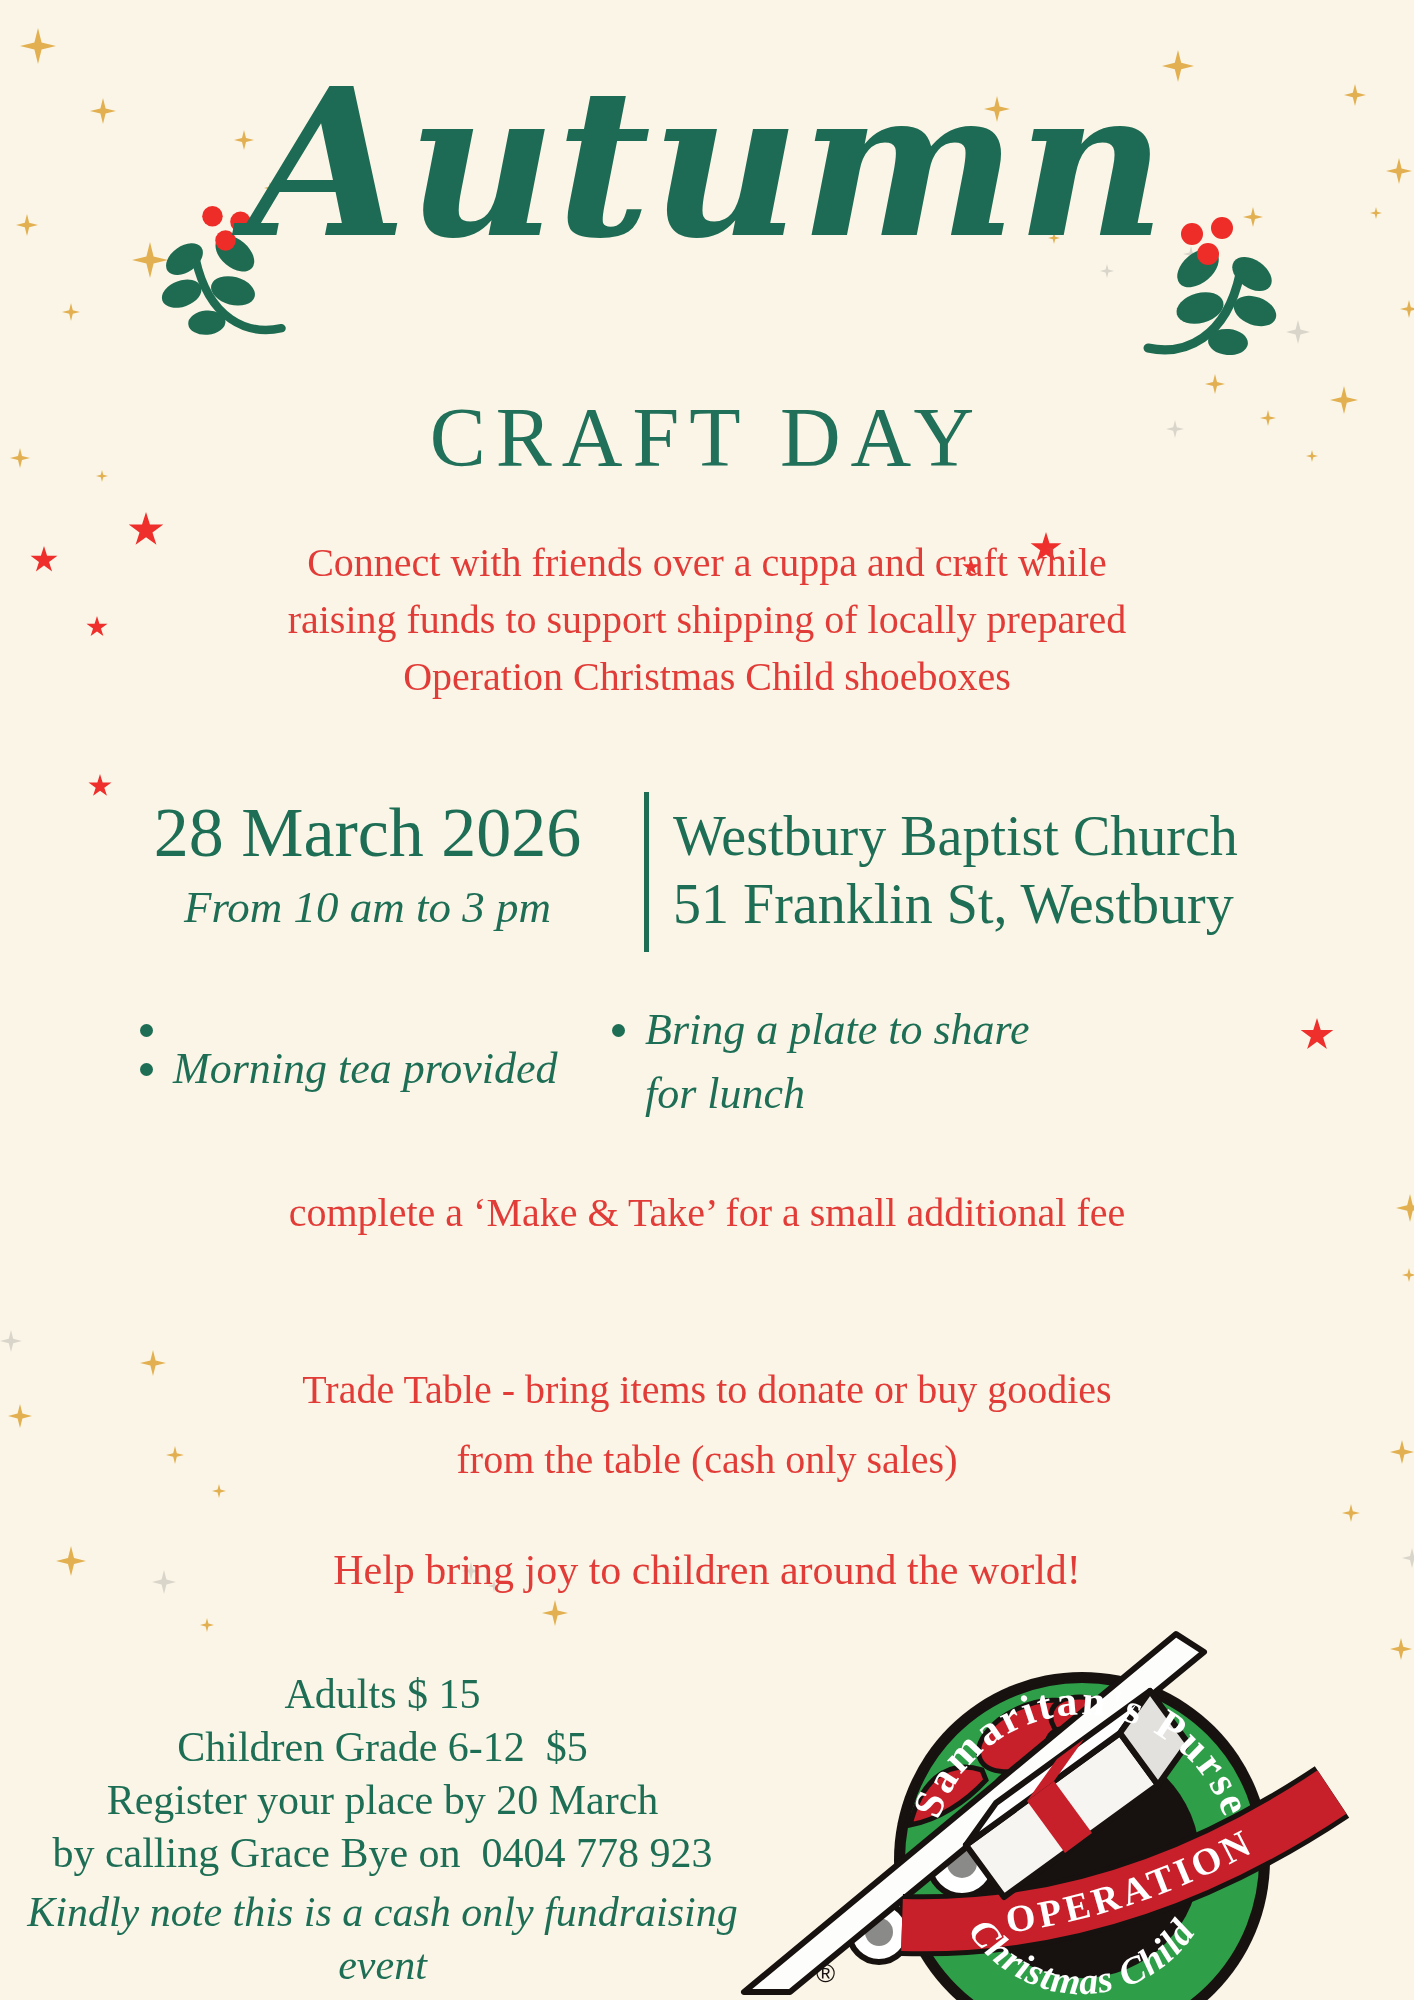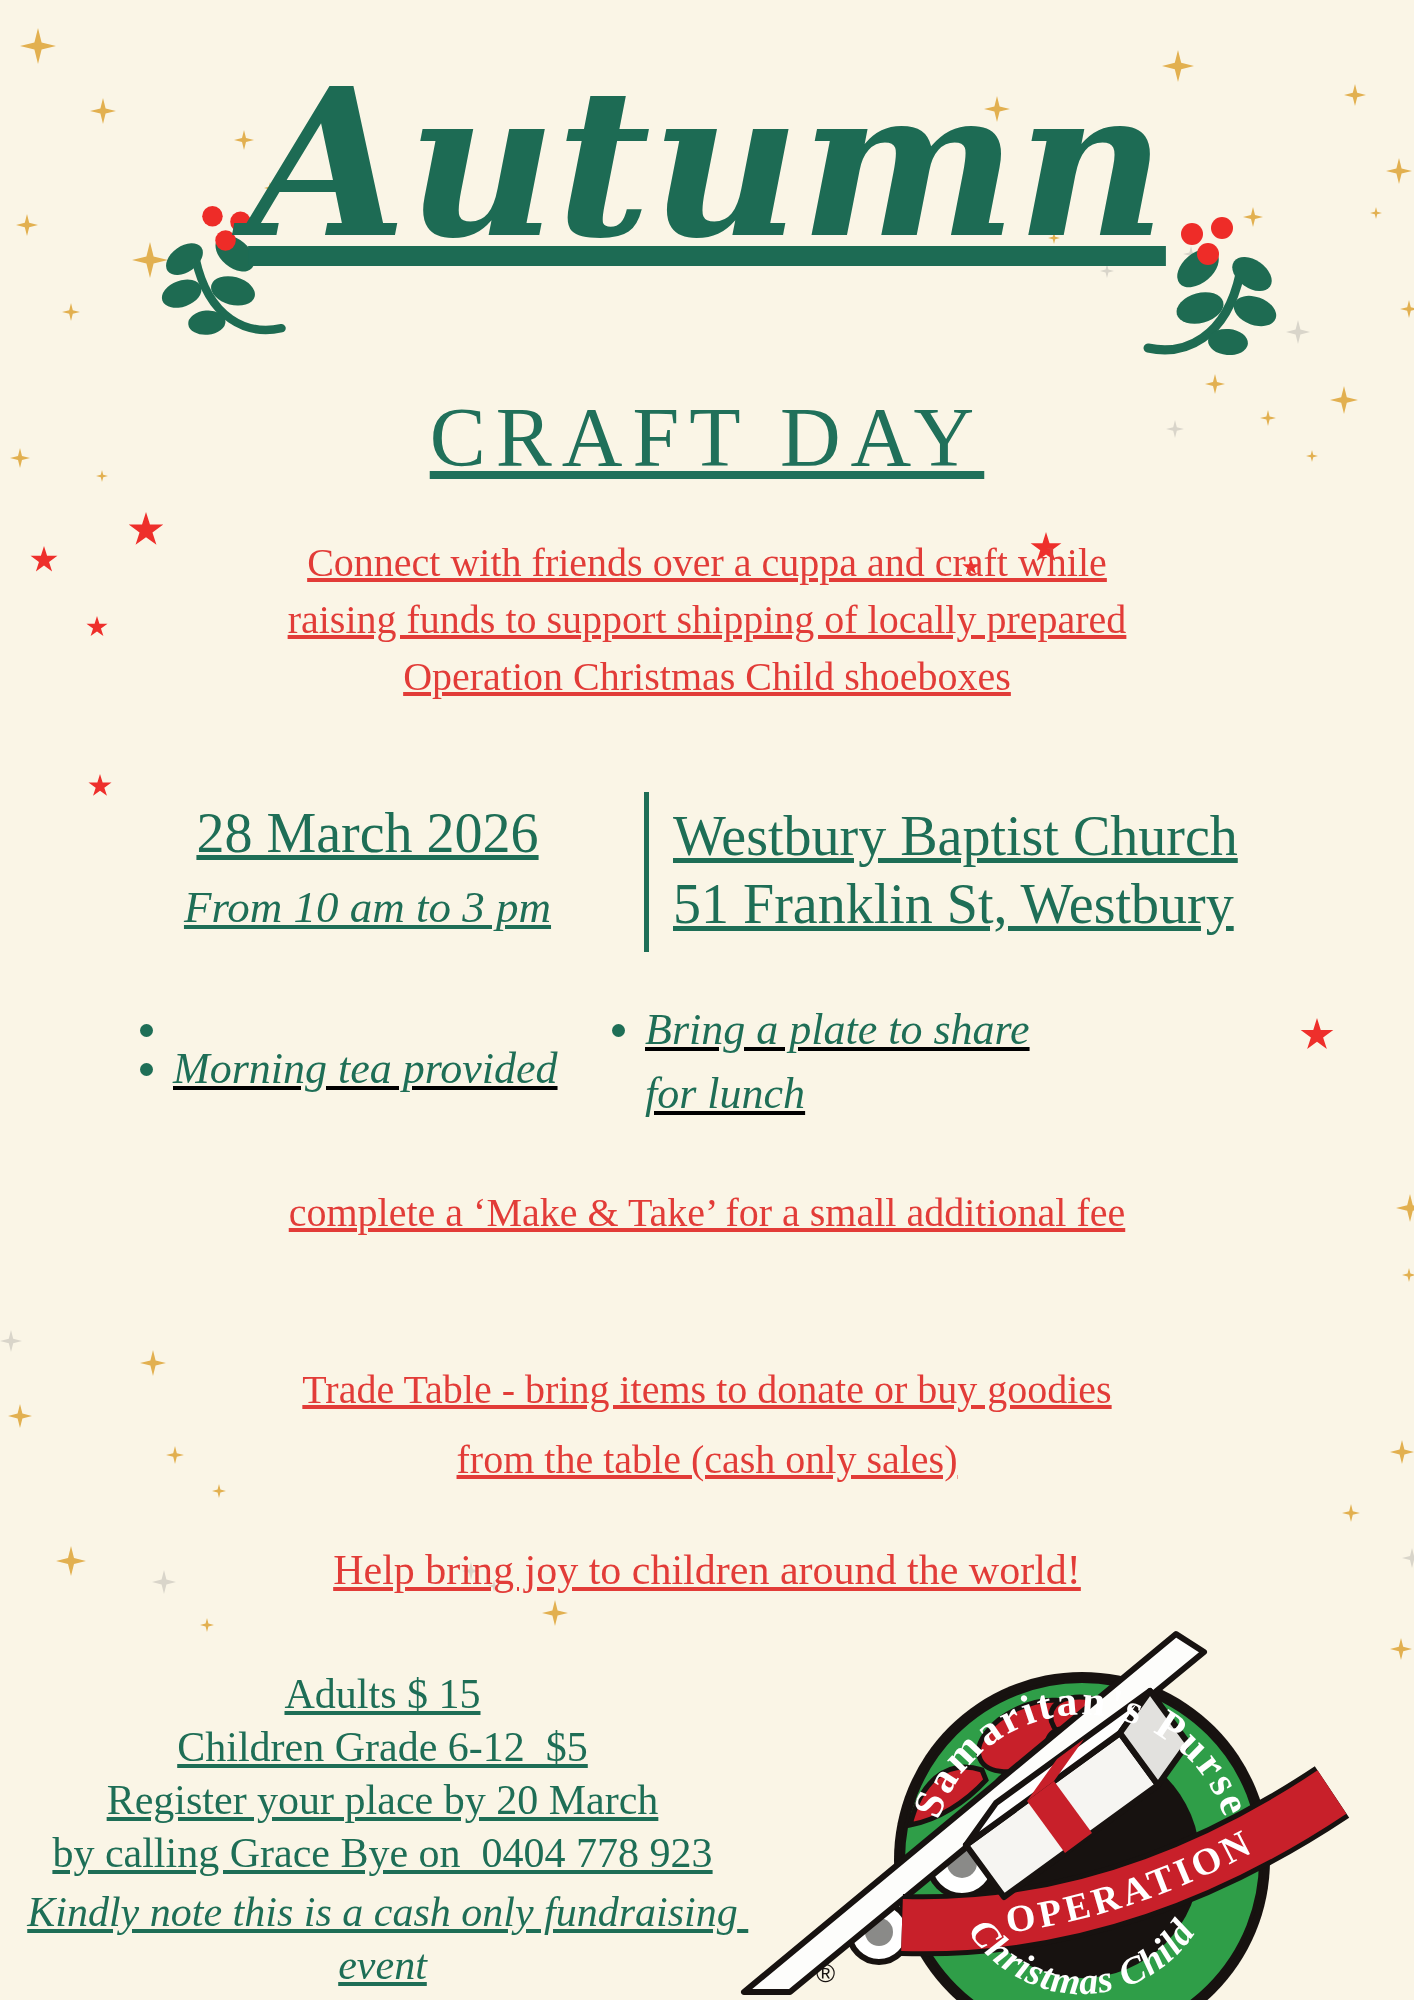--- a/index.html
+++ b/index.html
@@ -4,21 +4,21 @@
 <style>
   html,body{margin:0;padding:0;background:#e8e4d8;}
   #page{
     position:relative;
     width:1414px;height:2000px;
     margin:0 auto;
     background:#faf5e6;
     overflow:hidden;
     font-family:"Liberation Serif", serif;
   }
-  .abs{position:absolute;text-decoration:underline;}
+  .abs{position:absolute;}
   .center{left:0;right:0;text-align:center;}
   .green{color:#1e6e56;}
   .red{color:#e23c38;}
   .keep{white-space:pre-wrap;}
 
   
   .sparkle{
     position:absolute;z-index:0;
     clip-path:polygon(50% 0%,60% 40%,100% 50%,60% 60%,50% 100%,40% 60%,0% 50%,40% 40%);
   }
@@ -40,21 +40,21 @@
     color:#20705a;z-index:1;
   }
   .intro{
     top:534px;font-size:40px;line-height:57px;z-index:1;
   }
 
   .date-row{
     top:788px;left:95px;width:1240px;display:flex;align-items:flex-start;z-index:1;
   }
   .date-col{width:545px;text-align:center;}
-  .date-big{font-size:56px;line-height:90px;}
+  .date-big{font-size:70px;line-height:90px;}
   .date-time{font-size:45px;line-height:50px;font-style:italic;margin-top:4px;}
   .vdivider{width:5px;height:160px;background:#1e6e56;margin:4px 4px 0 4px;flex:none;}
   .venue-col{padding:14px 0 0 20px;font-size:56px;line-height:68px;}
 
   .bullets-left{top:998px;left:140px;width:470px;z-index:1;}
   .bullets-right{top:998px;left:612px;width:600px;z-index:1;}
   .bullet-line{display:flex;align-items:flex-start;font-size:44px;line-height:64px;font-style:italic;color:#1e6e56;}
   .bullet-dot{width:13px;height:13px;border-radius:50%;background:#1e6e56;margin:26px 20px 0 0;flex:none;}
   .bullet-dot.hidden{visibility:hidden;}
 

